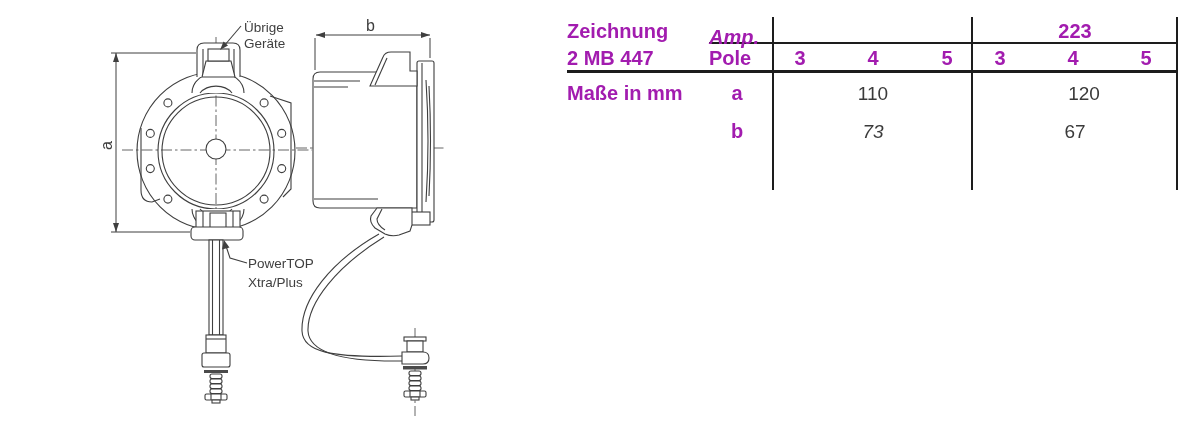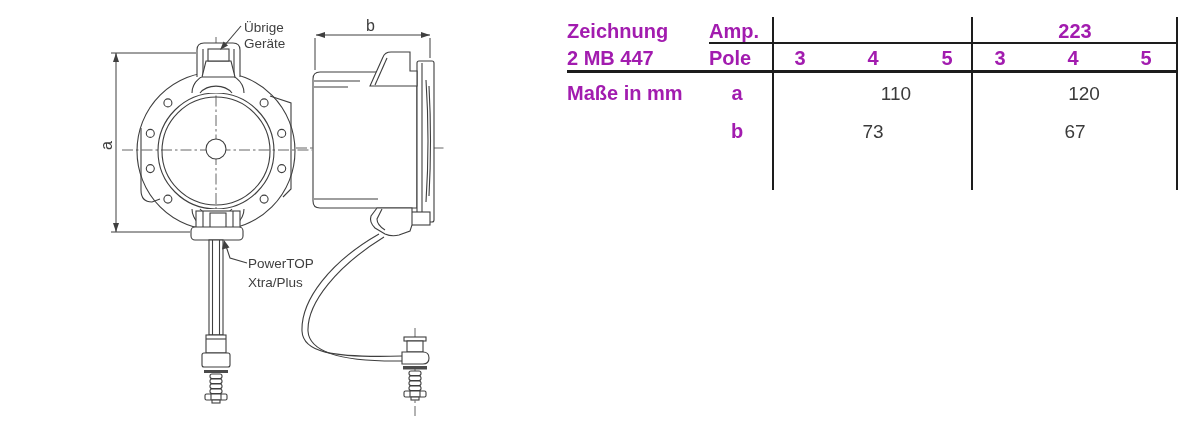--- a/index.html
+++ b/index.html
@@ -181,33 +181,33 @@
     <div class="tline" style="left:709px;top:42px;width:469px;height:1.7px;"></div>
     <div class="tline" style="left:567px;top:70px;width:611px;height:2.6px;"></div>
     <div class="tline" style="left:772px;top:17px;width:1.7px;height:173px;"></div>
     <div class="tline" style="left:971px;top:17px;width:1.7px;height:173px;"></div>
     <div class="tline" style="left:1176px;top:17px;width:1.7px;height:173px;"></div>
 
     <div class="tb" style="left:567px;top:21px;">Zeichnung</div>
     <div class="tb" style="left:567px;top:48px;">2 MB 447</div>
     <div class="tb" style="left:567px;top:83px;">Maße in mm</div>
 
-    <div class="tb" style="left:709px;top:21px;">Amp.</div>
+    <div class="tb" style="left:709px;top:27px;font-style:italic;">Amp.</div>
     <div class="tb" style="left:709px;top:48px;">Pole</div>
 
     <div class="tb ctr" style="left:973px;top:21px;width:204px;">223</div>
 
     <div class="tb ctr" style="left:767px;top:48px;width:66px;">3</div>
     <div class="tb ctr" style="left:840px;top:48px;width:66px;">4</div>
     <div class="tb ctr" style="left:914px;top:48px;width:66px;">5</div>
     <div class="tb ctr" style="left:967px;top:48px;width:66px;">3</div>
     <div class="tb ctr" style="left:1040px;top:48px;width:66px;">4</div>
     <div class="tb ctr" style="left:1113px;top:48px;width:66px;">5</div>
 
     <div class="tb ctr" style="left:710px;top:83px;width:54px;">a</div>
-    <div class="tn ctr" style="left:774px;top:84px;width:198px;margin-left:23px;">110</div>
+    <div class="tn ctr" style="left:774px;top:84px;width:198px;">110</div>
     <div class="tn ctr" style="left:973px;top:84px;width:204px;padding-left:9px;">120</div>
 
     <div class="tb ctr" style="left:710px;top:121px;width:54px;">b</div>
-    <div class="tn ctr" style="left:774px;top:122px;width:198px;">73</div>
+    <div class="tn ctr" style="left:774px;top:122px;width:198px;font-style:italic;">73</div>
     <div class="tn ctr" style="left:973px;top:122px;width:204px;">67</div>
   </div>
 </div>
 
 </body></html>

